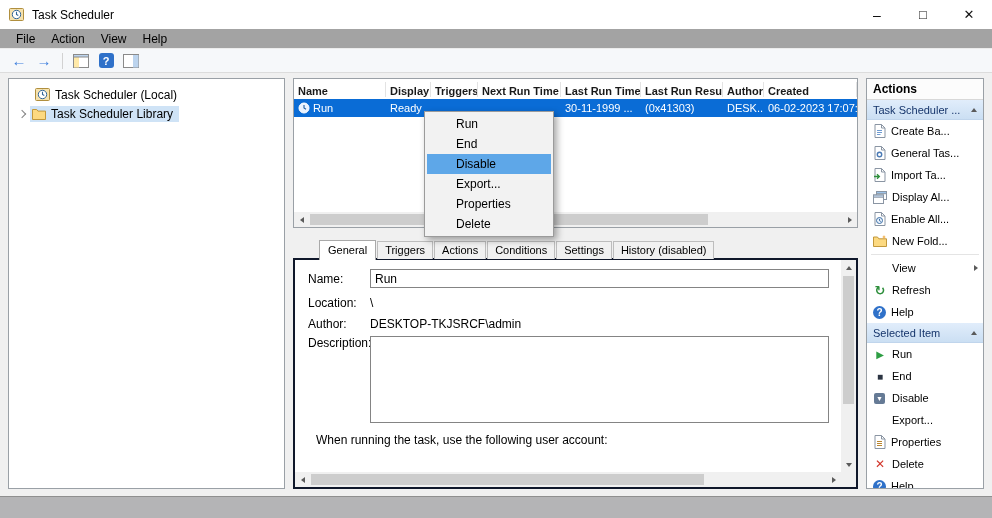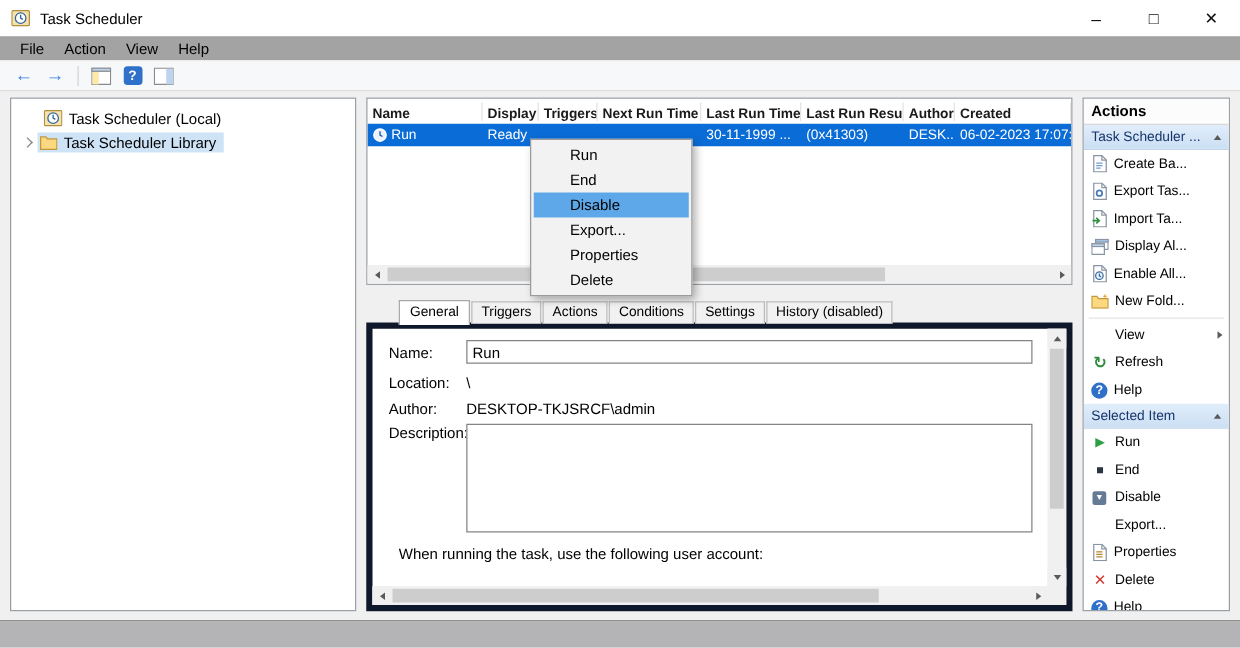--- a/index.html
+++ b/index.html
@@ -54,21 +54,21 @@
   .tri-l { border-top:3.5px solid transparent; border-bottom:3.5px solid transparent; border-right:4.5px solid #5a5a5a; }
   .tri-r { border-top:3.5px solid transparent; border-bottom:3.5px solid transparent; border-left:4.5px solid #5a5a5a; }
   .tri-u { border-left:3.5px solid transparent; border-right:3.5px solid transparent; border-bottom:4.5px solid #5a5a5a; }
   .tri-d { border-left:3.5px solid transparent; border-right:3.5px solid transparent; border-top:4.5px solid #5a5a5a; }
 
   
   .detail-panel { position:absolute; left:293px; top:238px; width:565px; height:251px; }
   .tabs { display:flex; align-items:flex-end; height:21px; padding-left:2px; position:relative; z-index:2; }
   .tab { background:#f1f1f1; border:1px solid #bdbdbd; border-bottom:none; padding:2px 7px 3px; font-size:11px; margin-right:1px; white-space:nowrap; }
   .tab.active { background:#fff; border-color:#a9a9a9; padding:3px 8px 4px; margin-bottom:-1px;margin-left:24px; }
-  .tab-content { position:absolute; left:0; right:0; top:20px; bottom:0; background:#fff; border:5px solid #0f172a; }
+  .tab-content { position:absolute; left:0; right:0; top:20px; bottom:0; background:#fff; border:2px solid #0f172a; }
   .form { position:absolute; left:0; top:0; right:15px; bottom:15px; padding:9px 8px 0 13px; overflow:hidden; }
   .frow { display:flex; align-items:center; }
   .flabel { width:62px; flex:none; font-size:12px; }
   .input-look { flex:1; height:19px; border:1px solid #848484; background:#fff; padding:2px 4px; font-size:12px; margin-right:4px; }
   .plain-val { font-size:12px; }
   .desc-box { flex:1; height:87px; border:1px solid #848484; background:#fff; margin-right:4px; }
   .row-name { margin-bottom:6px; }
   .row-loc { margin-bottom:3px; height:18px; }
   .row-auth { margin-bottom:3px; height:18px; }
   .row-desc { margin-bottom:10px; align-items:flex-start; }
@@ -287,21 +287,21 @@
       <span>Create Ba...</span>
     </div>
     <div class="ap-item">
       <span class="ai">
           <svg width="13" height="14" viewBox="0 0 13 14">
             <path d="M2 .5h6.5L12 4v9.5H2z" fill="#fff" stroke="#8a95a3"></path>
             <path d="M8.5.5V4H12" fill="none" stroke="#8a95a3"></path>
             <circle cx="6.5" cy="8.5" r="2.2" fill="none" stroke="#4a7ab5" stroke-width="1.4"></circle>
           </svg>
         </span>
-      <span>Export Tas...</span>
+      <span>General Tas...</span>
     </div>
     <div class="ap-item">
       <span class="ai">
           <svg width="13" height="14" viewBox="0 0 13 14">
             <path d="M2 .5h6.5L12 4v9.5H2z" fill="#fff" stroke="#8a95a3"></path>
             <path d="M8.5.5V4H12" fill="none" stroke="#8a95a3"></path>
             <path d="M1 8.5h5M4 6.2l2.4 2.3L4 10.8" fill="none" stroke="#2e8f3c" stroke-width="1.3"></path>
           </svg>
         </span>
       <span>Import Ta...</span>

